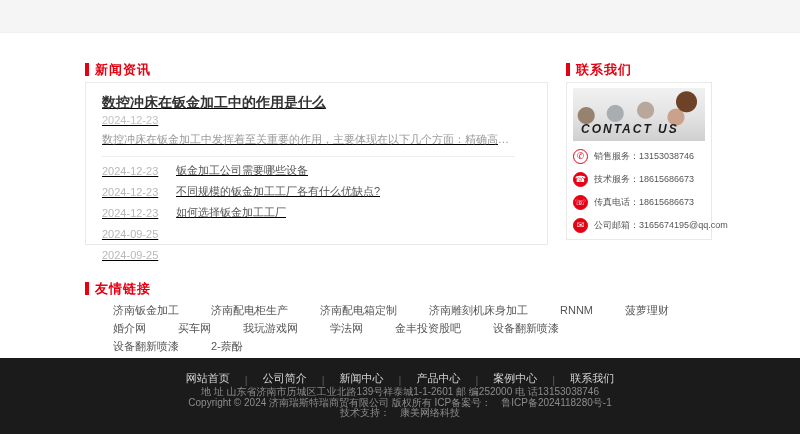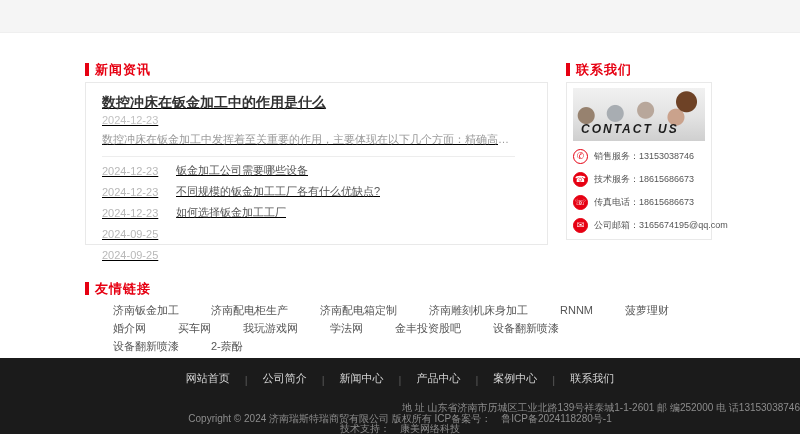--- a/index.html
+++ b/index.html
@@ -54,21 +54,21 @@
   .links-rows { margin-top:6px; padding-left:28px; }
   .link-row { display:flex; flex-wrap:wrap; gap:0 32px; font-size:11px; color:#555;
     line-height:18px; }
 
   
   .footer { margin-top:3px; background:#1b1b1b; height:95px; padding-top:13px; }
   .fnav { display:flex; justify-content:center; list-style:none; font-size:11px; color:#d6d6d6; }
   .fnav li { display:flex; align-items:flex-end; }
   .fnav li:not(:last-child)::after { content:"|"; color:#5a5a5a; margin:0 15px; }
   .f-line { text-align:center; font-size:10px; color:#8c8c8c; line-height:10.5px; }
-  .f-line.first { margin-top:17px;text-align:right; }
+  .f-line.first { margin-top:1px; }
 </style>
 </head>
 <body>
 
 <div class="top-strip"></div>
 
 <div class="main">
 
   <div class="section-header">
     <span class="bar"></span>

